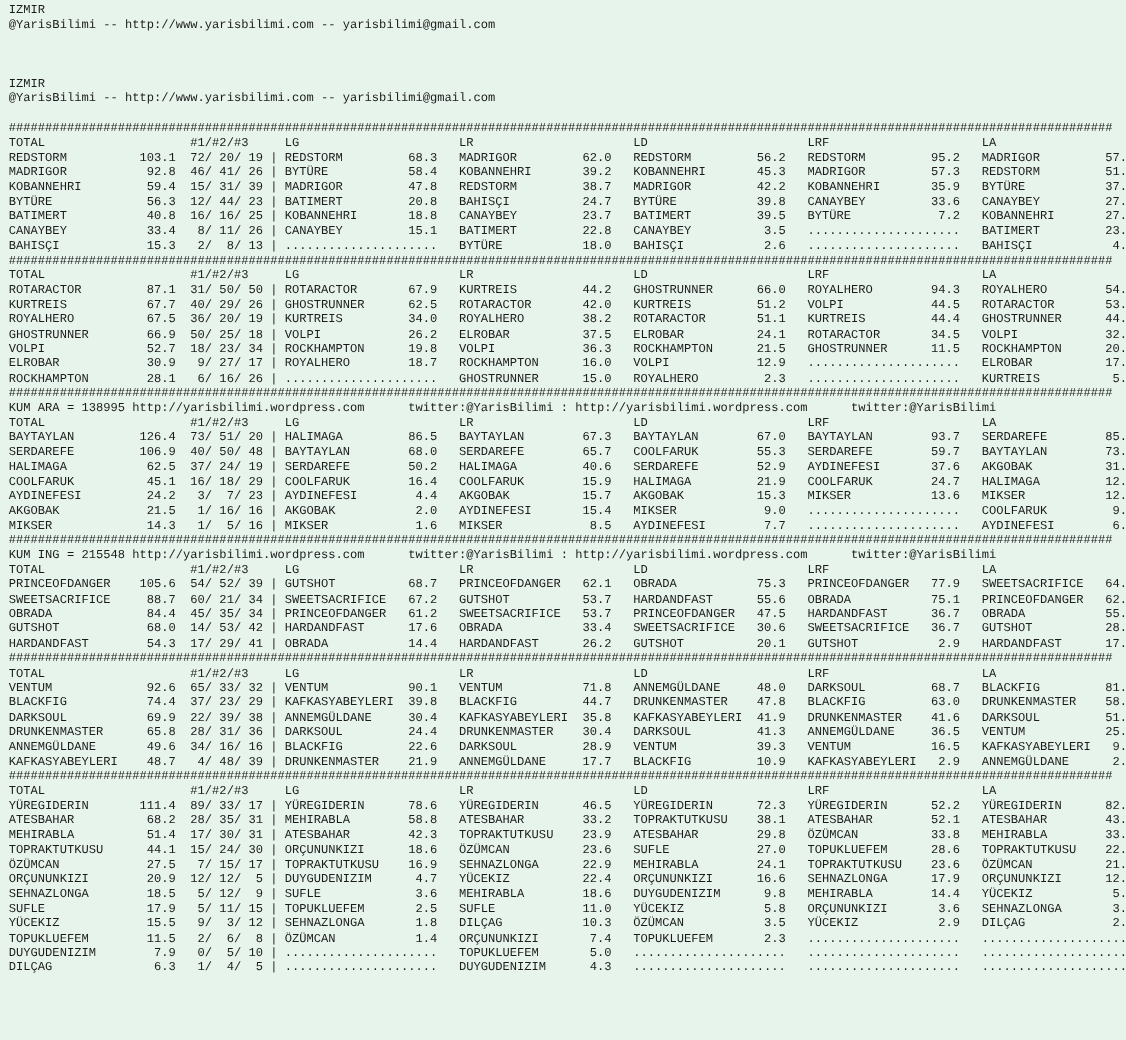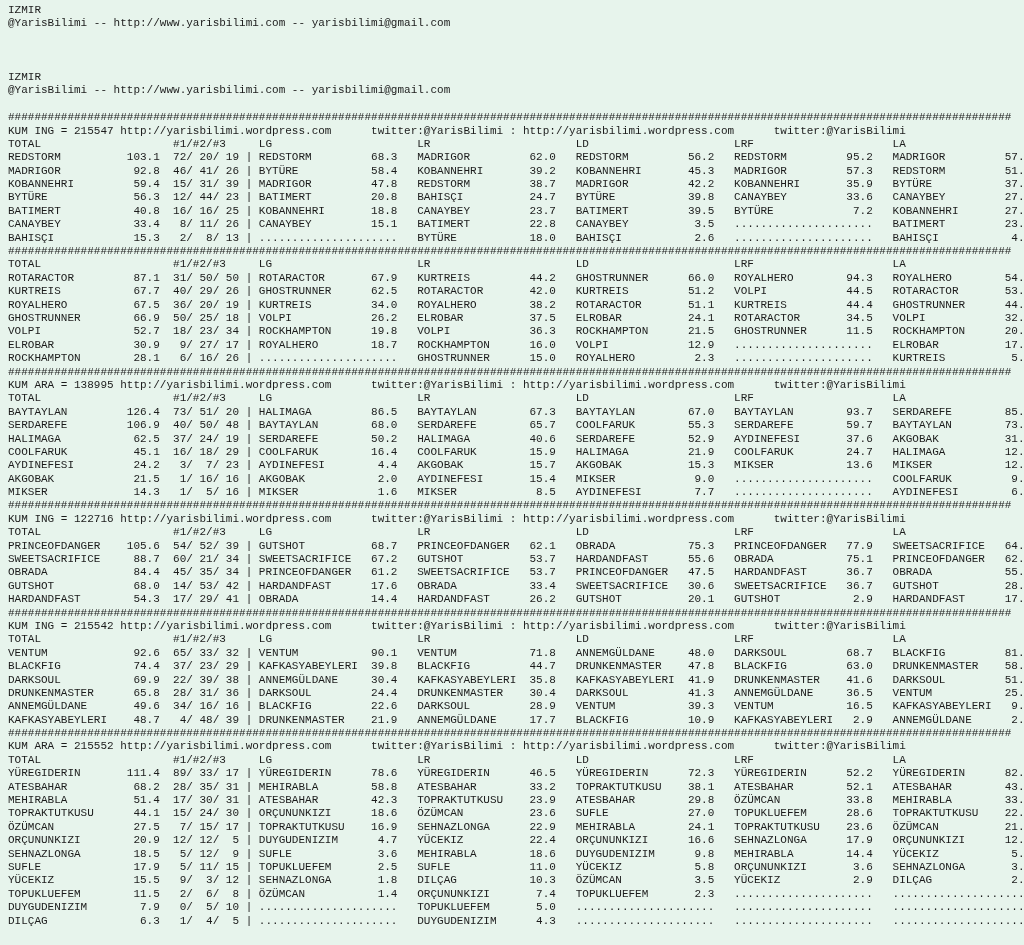--- a/index.html
+++ b/index.html
@@ -28,21 +28,20 @@
   <div class="line">IZMIR</div>
   <div class="line">@YarisBilimi -- http://www.yarisbilimi.com -- yarisbilimi@gmail.com</div>
   <div class="line blank"></div>
   <div class="line blank"></div>
   <div class="line blank"></div>
   <div class="line">IZMIR</div>
   <div class="line">@YarisBilimi -- http://www.yarisbilimi.com -- yarisbilimi@gmail.com</div>
   <div class="line blank"></div>
   <div id="sections">
       <div class="line">########################################################################################################################################################</div>
-      <div class="line">KUM ING = 215547 http://yarisbilimi.wordpress.com      twitter:@YarisBilimi : http://yarisbilimi.wordpress.com      twitter:@YarisBilimi</div>
       <div class="line">TOTAL                    #1/#2/#3     LG                      LR                      LD                      LRF                     LA                      </div>
       <div class="line">REDSTORM          103.1  72/ 20/ 19 | REDSTORM         68.3   MADRIGOR         62.0   REDSTORM         56.2   REDSTORM         95.2   MADRIGOR         57.2   </div>
       <div class="line">MADRIGOR           92.8  46/ 41/ 26 | BYTÜRE           58.4   KOBANNEHRI       39.2   KOBANNEHRI       45.3   MADRIGOR         57.3   REDSTORM         51.8   </div>
       <div class="line">KOBANNEHRI         59.4  15/ 31/ 39 | MADRIGOR         47.8   REDSTORM         38.7   MADRIGOR         42.2   KOBANNEHRI       35.9   BYTÜRE           37.3   </div>
       <div class="line">BYTÜRE             56.3  12/ 44/ 23 | BATIMERT         20.8   BAHISÇI          24.7   BYTÜRE           39.8   CANAYBEY         33.6   CANAYBEY         27.9   </div>
       <div class="line">BATIMERT           40.8  16/ 16/ 25 | KOBANNEHRI       18.8   CANAYBEY         23.7   BATIMERT         39.5   BYTÜRE            7.2   KOBANNEHRI       27.1   </div>
       <div class="line">CANAYBEY           33.4   8/ 11/ 26 | CANAYBEY         15.1   BATIMERT         22.8   CANAYBEY          3.5   .....................   BATIMERT         23.8   </div>
       <div class="line">BAHISÇI            15.3   2/  8/ 13 | .....................   BYTÜRE           18.0   BAHISÇI           2.6   .....................   BAHISÇI           4.0   </div>
       <div class="line">########################################################################################################################################################</div>
       <div class="line">TOTAL                    #1/#2/#3     LG                      LR                      LD                      LRF                     LA                      </div>
@@ -57,38 +56,36 @@
       <div class="line">KUM ARA = 138995 http://yarisbilimi.wordpress.com      twitter:@YarisBilimi : http://yarisbilimi.wordpress.com      twitter:@YarisBilimi</div>
       <div class="line">TOTAL                    #1/#2/#3     LG                      LR                      LD                      LRF                     LA                      </div>
       <div class="line">BAYTAYLAN         126.4  73/ 51/ 20 | HALIMAGA         86.5   BAYTAYLAN        67.3   BAYTAYLAN        67.0   BAYTAYLAN        93.7   SERDAREFE        85.0   </div>
       <div class="line">SERDAREFE         106.9  40/ 50/ 48 | BAYTAYLAN        68.0   SERDAREFE        65.7   COOLFARUK        55.3   SERDAREFE        59.7   BAYTAYLAN        73.0   </div>
       <div class="line">HALIMAGA           62.5  37/ 24/ 19 | SERDAREFE        50.2   HALIMAGA         40.6   SERDAREFE        52.9   AYDINEFESI       37.6   AKGOBAK          31.1   </div>
       <div class="line">COOLFARUK          45.1  16/ 18/ 29 | COOLFARUK        16.4   COOLFARUK        15.9   HALIMAGA         21.9   COOLFARUK        24.7   HALIMAGA         12.0   </div>
       <div class="line">AYDINEFESI         24.2   3/  7/ 23 | AYDINEFESI        4.4   AKGOBAK          15.7   AKGOBAK          15.3   MIKSER           13.6   MIKSER           12.0   </div>
       <div class="line">AKGOBAK            21.5   1/ 16/ 16 | AKGOBAK           2.0   AYDINEFESI       15.4   MIKSER            9.0   .....................   COOLFARUK         9.6   </div>
       <div class="line">MIKSER             14.3   1/  5/ 16 | MIKSER            1.6   MIKSER            8.5   AYDINEFESI        7.7   .....................   AYDINEFESI        6.4   </div>
       <div class="line">########################################################################################################################################################</div>
-      <div class="line">KUM ING = 122716 http://yarisbilimi.wordpress.com      twitter:@YarisBilimi : http://yarisbilimi.wordpress.com      twitter:@YarisBilimi</div>
+      <div class="line">KUM ING = 215548 http://yarisbilimi.wordpress.com      twitter:@YarisBilimi : http://yarisbilimi.wordpress.com      twitter:@YarisBilimi</div>
       <div class="line">TOTAL                    #1/#2/#3     LG                      LR                      LD                      LRF                     LA                      </div>
       <div class="line">PRINCEOFDANGER    105.6  54/ 52/ 39 | GUTSHOT          68.7   PRINCEOFDANGER   62.1   OBRADA           75.3   PRINCEOFDANGER   77.9   SWEETSACRIFICE   64.5   </div>
       <div class="line">SWEETSACRIFICE     88.7  60/ 21/ 34 | SWEETSACRIFICE   67.2   GUTSHOT          53.7   HARDANDFAST      55.6   OBRADA           75.1   PRINCEOFDANGER   62.9   </div>
       <div class="line">OBRADA             84.4  45/ 35/ 34 | PRINCEOFDANGER   61.2   SWEETSACRIFICE   53.7   PRINCEOFDANGER   47.5   HARDANDFAST      36.7   OBRADA           55.9   </div>
       <div class="line">GUTSHOT            68.0  14/ 53/ 42 | HARDANDFAST      17.6   OBRADA           33.4   SWEETSACRIFICE   30.6   SWEETSACRIFICE   36.7   GUTSHOT          28.6   </div>
       <div class="line">HARDANDFAST        54.3  17/ 29/ 41 | OBRADA           14.4   HARDANDFAST      26.2   GUTSHOT          20.1   GUTSHOT           2.9   HARDANDFAST      17.2   </div>
       <div class="line">########################################################################################################################################################</div>
-      <div class="line">KUM ING = 215542 http://yarisbilimi.wordpress.com      twitter:@YarisBilimi : http://yarisbilimi.wordpress.com      twitter:@YarisBilimi</div>
       <div class="line">TOTAL                    #1/#2/#3     LG                      LR                      LD                      LRF                     LA                      </div>
       <div class="line">VENTUM             92.6  65/ 33/ 32 | VENTUM           90.1   VENTUM           71.8   ANNEMGÜLDANE     48.0   DARKSOUL         68.7   BLACKFIG         81.5   </div>
       <div class="line">BLACKFIG           74.4  37/ 23/ 29 | KAFKASYABEYLERI  39.8   BLACKFIG         44.7   DRUNKENMASTER    47.8   BLACKFIG         63.0   DRUNKENMASTER    58.7   </div>
       <div class="line">DARKSOUL           69.9  22/ 39/ 38 | ANNEMGÜLDANE     30.4   KAFKASYABEYLERI  35.8   KAFKASYABEYLERI  41.9   DRUNKENMASTER    41.6   DARKSOUL         51.5   </div>
       <div class="line">DRUNKENMASTER      65.8  28/ 31/ 36 | DARKSOUL         24.4   DRUNKENMASTER    30.4   DARKSOUL         41.3   ANNEMGÜLDANE     36.5   VENTUM           25.1   </div>
       <div class="line">ANNEMGÜLDANE       49.6  34/ 16/ 16 | BLACKFIG         22.6   DARKSOUL         28.9   VENTUM           39.3   VENTUM           16.5   KAFKASYABEYLERI   9.3   </div>
       <div class="line">KAFKASYABEYLERI    48.7   4/ 48/ 39 | DRUNKENMASTER    21.9   ANNEMGÜLDANE     17.7   BLACKFIG         10.9   KAFKASYABEYLERI   2.9   ANNEMGÜLDANE      2.9   </div>
       <div class="line">########################################################################################################################################################</div>
-      <div class="line">KUM ARA = 215552 http://yarisbilimi.wordpress.com      twitter:@YarisBilimi : http://yarisbilimi.wordpress.com      twitter:@YarisBilimi</div>
       <div class="line">TOTAL                    #1/#2/#3     LG                      LR                      LD                      LRF                     LA                      </div>
       <div class="line">YÜREGIDERIN       111.4  89/ 33/ 17 | YÜREGIDERIN      78.6   YÜREGIDERIN      46.5   YÜREGIDERIN      72.3   YÜREGIDERIN      52.2   YÜREGIDERIN      82.3   </div>
       <div class="line">ATESBAHAR          68.2  28/ 35/ 31 | MEHIRABLA        58.8   ATESBAHAR        33.2   TOPRAKTUTKUSU    38.1   ATESBAHAR        52.1   ATESBAHAR        43.7   </div>
       <div class="line">MEHIRABLA          51.4  17/ 30/ 31 | ATESBAHAR        42.3   TOPRAKTUTKUSU    23.9   ATESBAHAR        29.8   ÖZÜMCAN          33.8   MEHIRABLA        33.6   </div>
       <div class="line">TOPRAKTUTKUSU      44.1  15/ 24/ 30 | ORÇUNUNKIZI      18.6   ÖZÜMCAN          23.6   SUFLE            27.0   TOPUKLUEFEM      28.6   TOPRAKTUTKUSU    22.9   </div>
       <div class="line">ÖZÜMCAN            27.5   7/ 15/ 17 | TOPRAKTUTKUSU    16.9   SEHNAZLONGA      22.9   MEHIRABLA        24.1   TOPRAKTUTKUSU    23.6   ÖZÜMCAN          21.5   </div>
       <div class="line">ORÇUNUNKIZI        20.9  12/ 12/  5 | DUYGUDENIZIM      4.7   YÜCEKIZ          22.4   ORÇUNUNKIZI      16.6   SEHNAZLONGA      17.9   ORÇUNUNKIZI      12.9   </div>
       <div class="line">SEHNAZLONGA        18.5   5/ 12/  9 | SUFLE             3.6   MEHIRABLA        18.6   DUYGUDENIZIM      9.8   MEHIRABLA        14.4   YÜCEKIZ           5.8   </div>
       <div class="line">SUFLE              17.9   5/ 11/ 15 | TOPUKLUEFEM       2.5   SUFLE            11.0   YÜCEKIZ           5.8   ORÇUNUNKIZI       3.6   SEHNAZLONGA       3.6   </div>
       <div class="line">YÜCEKIZ            15.5   9/  3/ 12 | SEHNAZLONGA       1.8   DILÇAG           10.3   ÖZÜMCAN           3.5   YÜCEKIZ           2.9   DILÇAG            2.9   </div>

